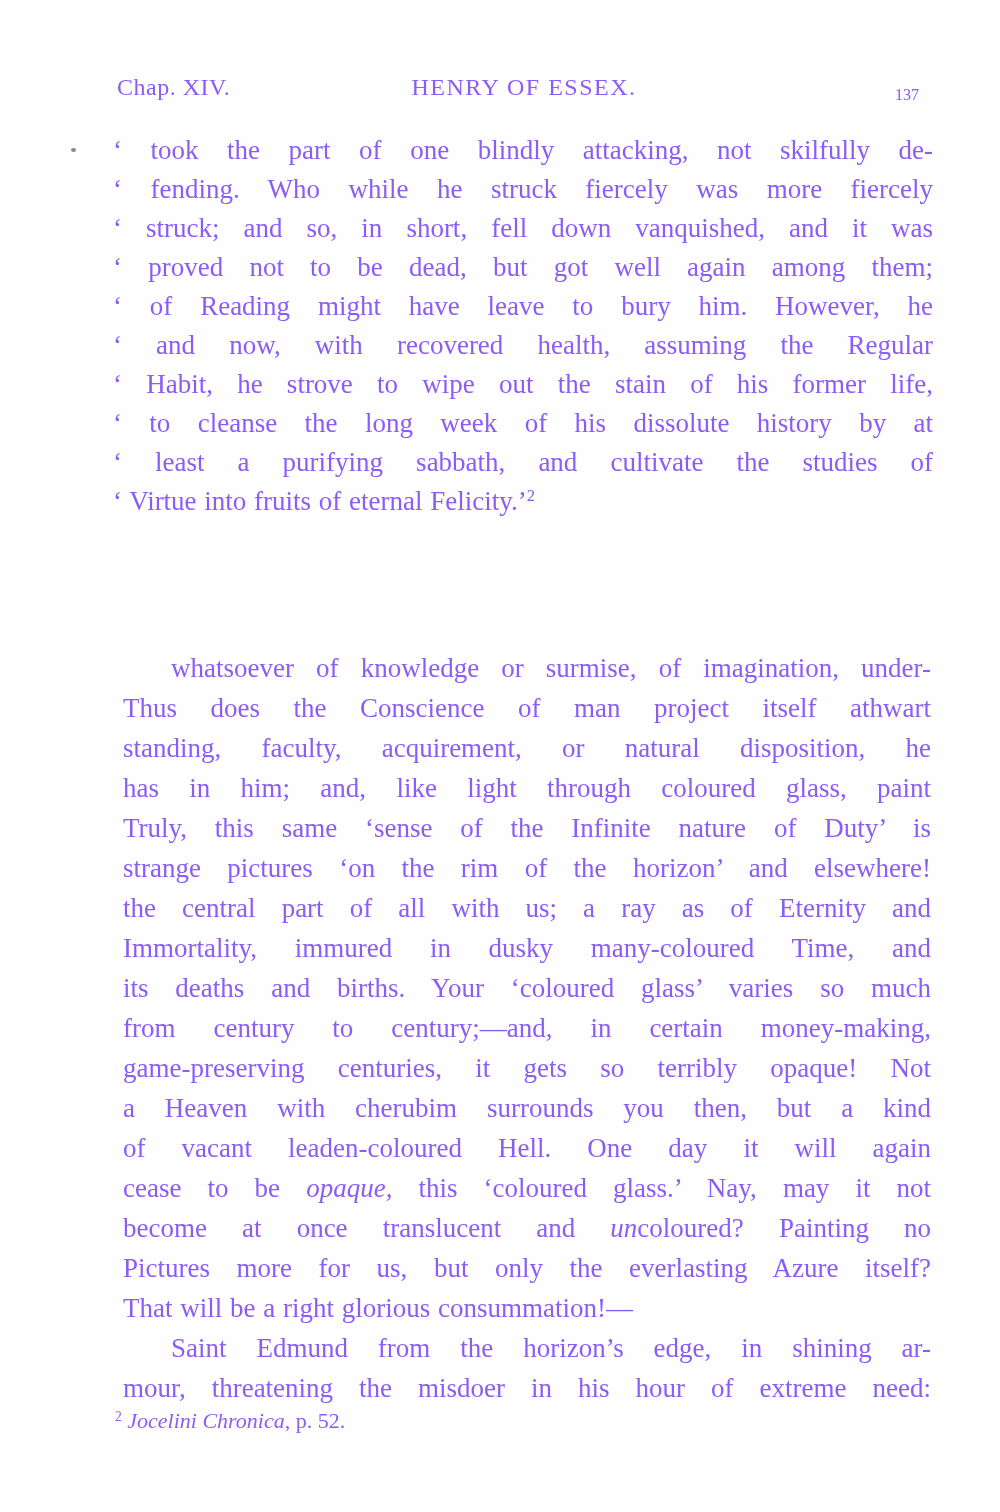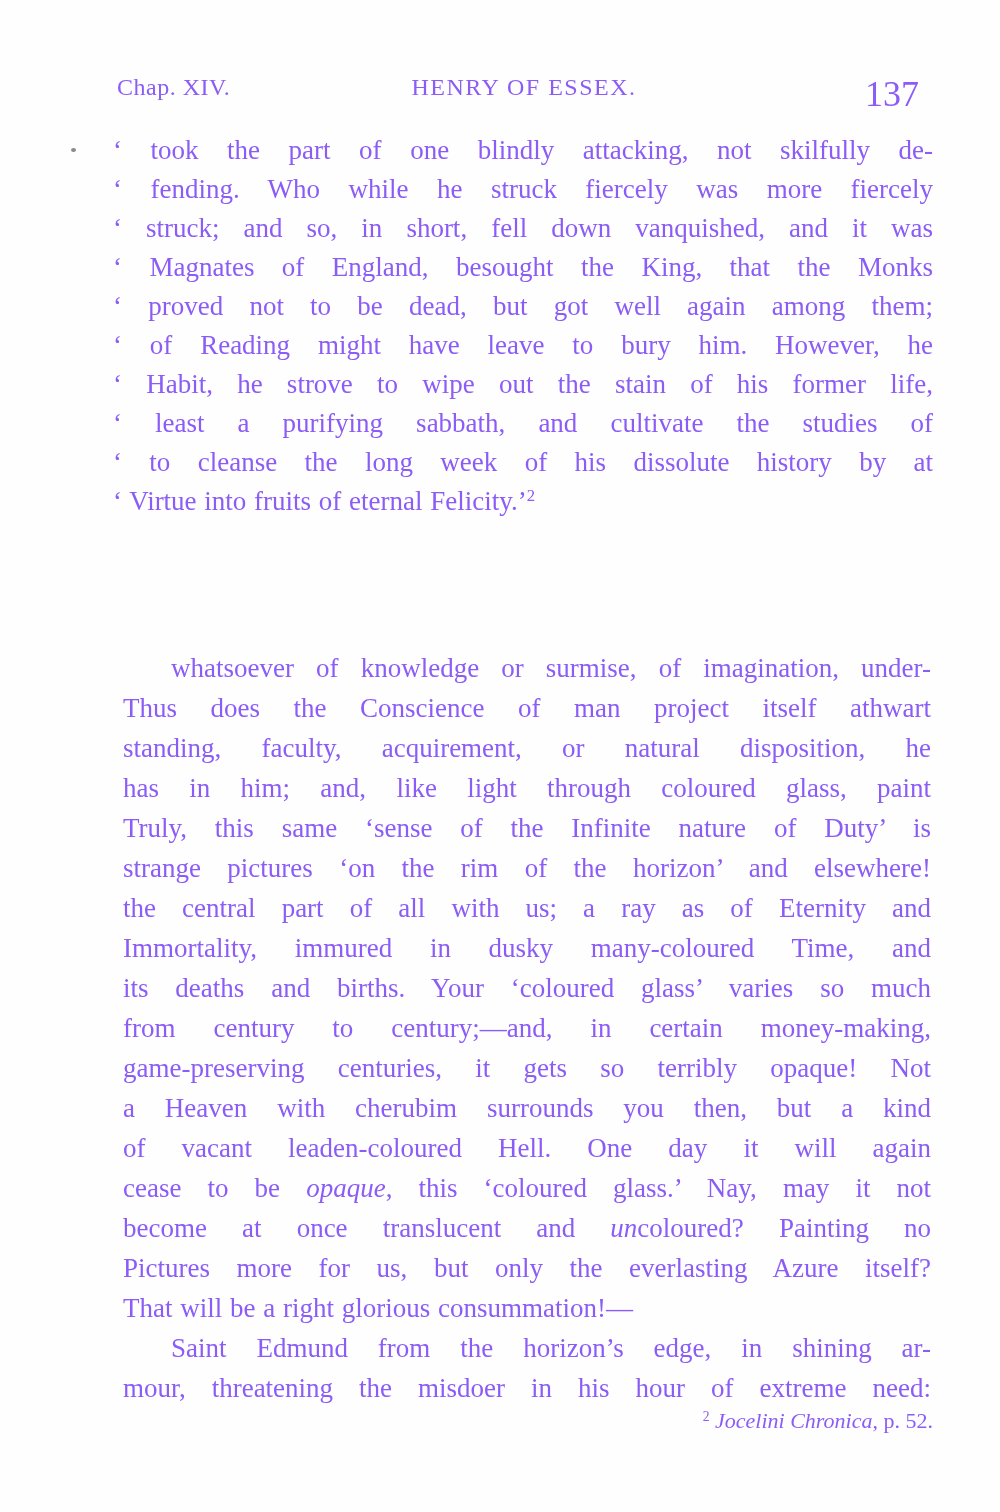--- a/index.html
+++ b/index.html
@@ -20,22 +20,22 @@
   .chapter {
     position: absolute; left: 2px; top: 6px;
     font-size: 24px; letter-spacing: 0.5px;
   }
   .title {
     position: absolute; left: 0; right: 0; top: 6px;
     text-align: center;
     font-size: 24px; letter-spacing: 1.5px;
   }
   .pagenum {
-    position: absolute; right: 14px; top: 5px;
-    font-size: 36px;
+    position: absolute; right: 14px; top: 18px;
+    font-size: 16px;
   }
   
   .quote {
     position: absolute;
     top: 131px; left: 113px; width: 820px;
     font-size: 27px; line-height: 39px;
   }
   
   .bodytext {
     position: absolute;
@@ -58,21 +58,21 @@
     vertical-align: baseline;
     position: relative;
     top: -0.55em;
     line-height: 0;
   }
   i { font-style: italic; }
   
   .footnote {
     position: absolute;
     top: 1406px; left: 115px; width: 818px;
-    text-align: right;
+    text-align: left;
     font-size: 22px; line-height: 30px;
   }
   
   .artifact-dot {
     position: absolute;
     left: 71px; top: 148px;
     width: 5px; height: 4px;
     background: #4a4a4a;
     border-radius: 50%;
     opacity: 0.65;
@@ -88,26 +88,26 @@
   <div class="header">
     <span class="chapter">Chap. XIV.</span>
     <span class="title">HENRY OF ESSEX.</span>
     <span class="pagenum">137</span>
   </div>
 
   <div class="quote flush-last">
       <div class="line">‘ took the part of one blindly attacking, not skilfully de-</div>
       <div class="line">‘ fending. Who while he struck fiercely was more fiercely</div>
       <div class="line">‘ struck; and so, in short, fell down vanquished, and it was</div>
-      <div class="line">‘ Magnates of England, besought the King, that the Monks</div>
       <div class="line">‘ proved not to be dead, but got well again among them;</div>
       <div class="line">‘ of Reading might have leave to bury him. However, he</div>
+      <div class="line">‘ and now, with recovered health, assuming the Regular</div>
       <div class="line">‘ Habit, he strove to wipe out the stain of his former life,</div>
+      <div class="line">‘ to cleanse the long week of his dissolute history by at</div>
       <div class="line">‘ least a purifying sabbath, and cultivate the studies of</div>
-      <div class="line">‘ to cleanse the long week of his dissolute history by at</div>
       <div class="line">‘ Virtue into fruits of eternal Felicity.’<sup>2</sup></div>
     </div>
 
   <div class="bodytext">
     <div class="para flush-last para-indent">
         <div class="line">whatsoever of knowledge or surmise, of imagination, under-</div>
         <div class="line">Thus does the Conscience of man project itself athwart</div>
         <div class="line">standing, faculty, acquirement, or natural disposition, he</div>
         <div class="line">has in him; and, like light through coloured glass, paint</div>
         <div class="line">Truly, this same ‘sense of the Infinite nature of Duty’ is</div>

